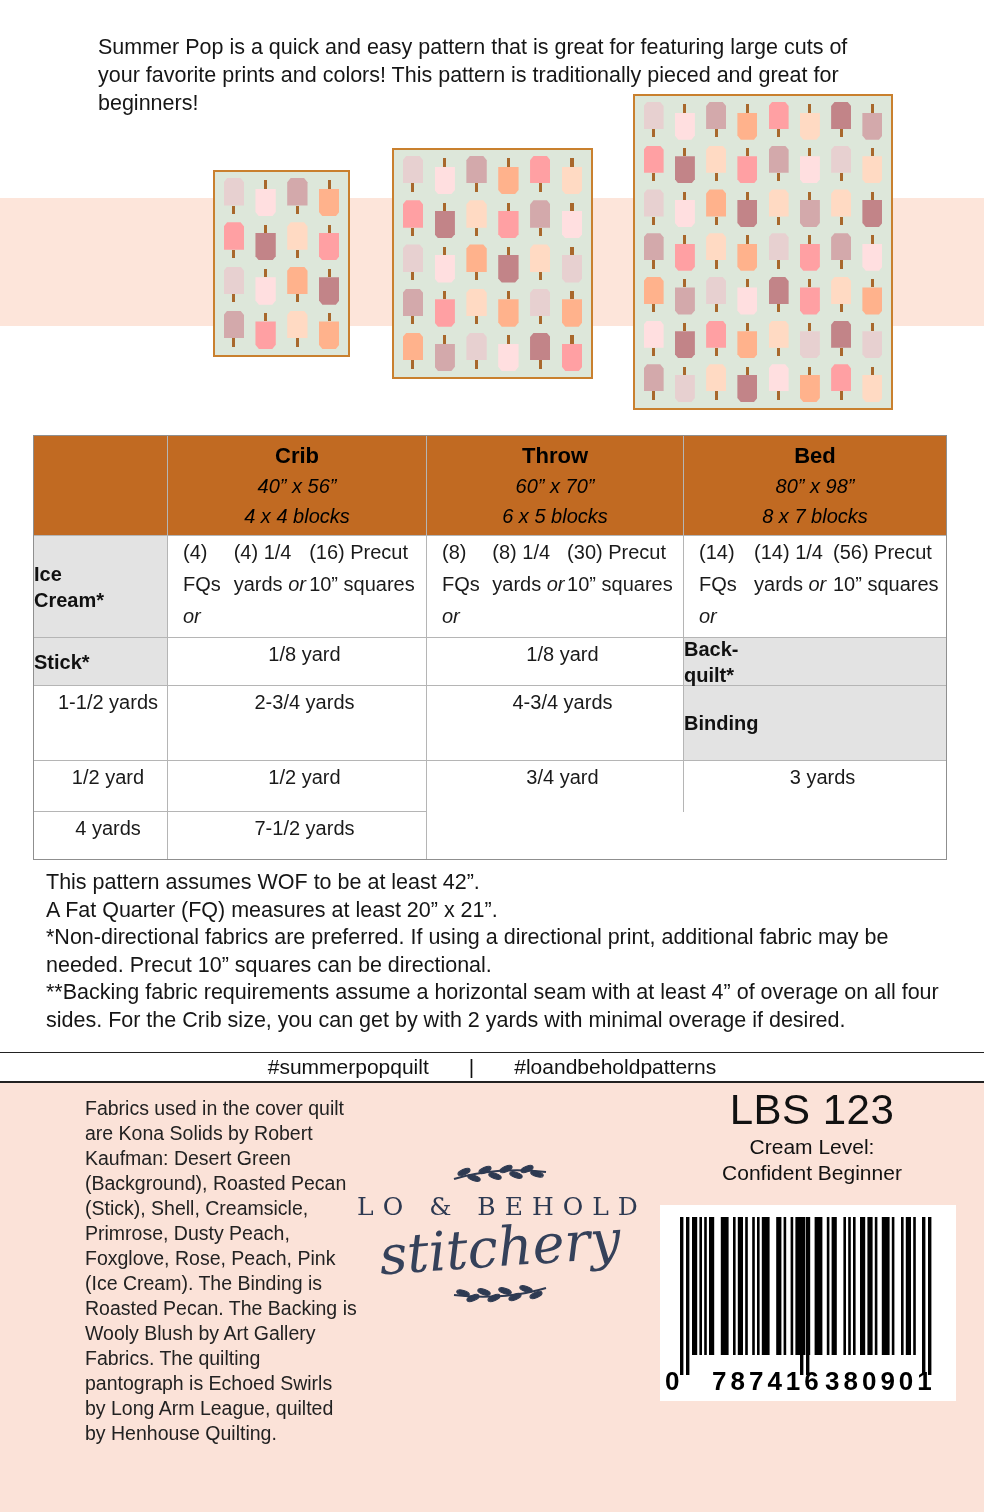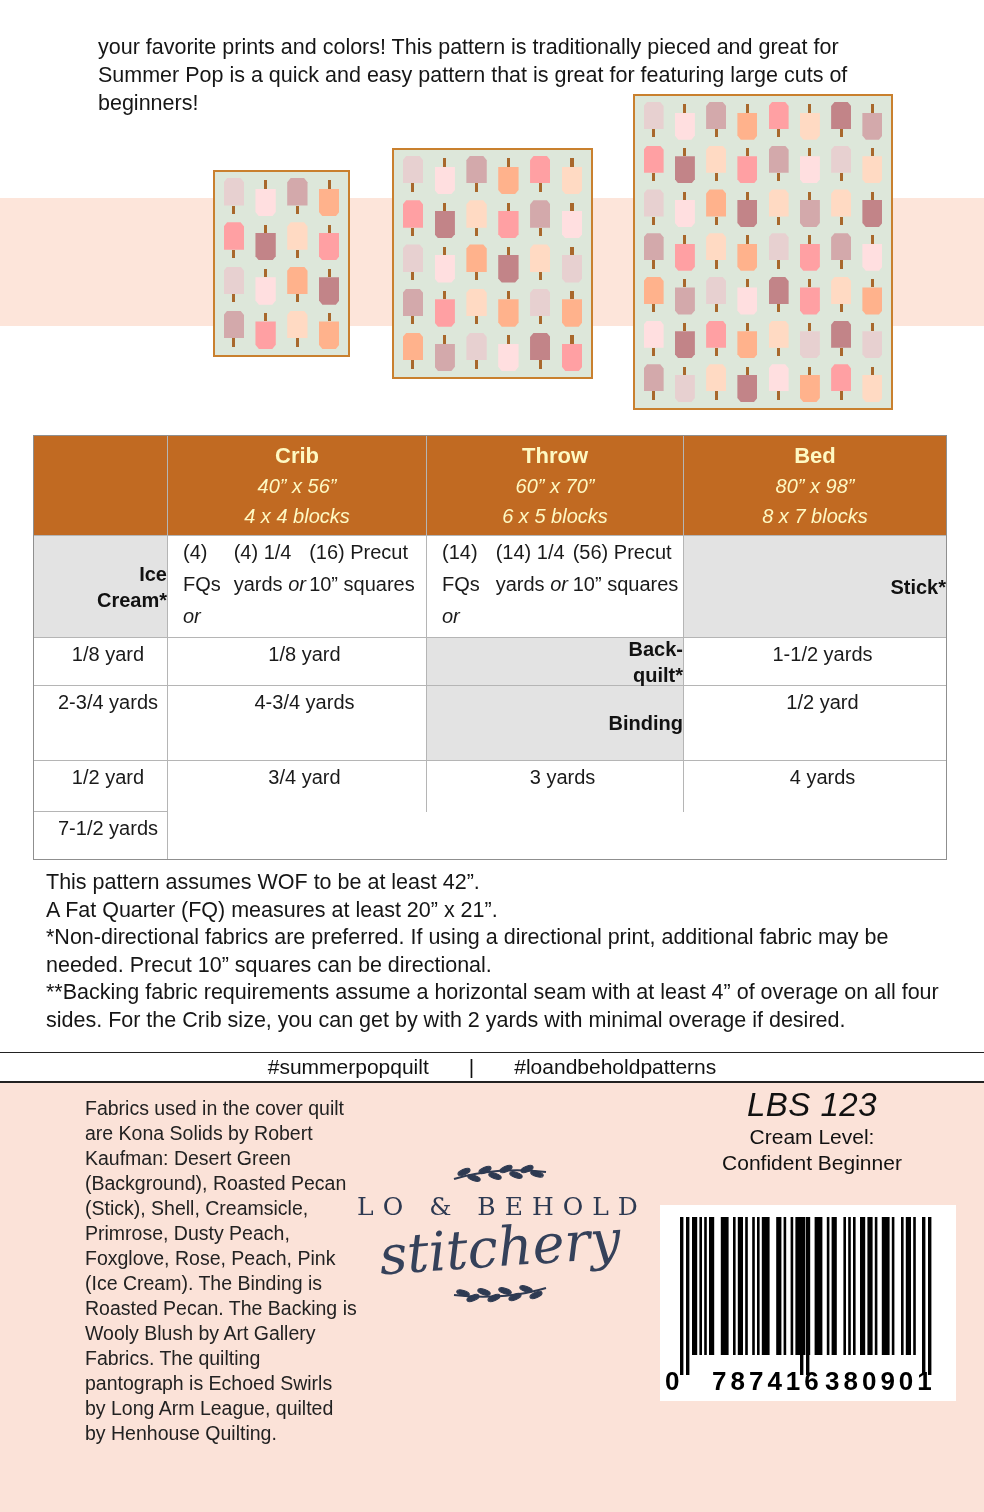--- a/index.html
+++ b/index.html
@@ -27,26 +27,26 @@
   .up   .pstick{bottom:69%;height:19%;}
 
   
   #size-table{position:absolute;left:33px;top:435px;width:912px;
       display:grid;grid-template-columns:134px 259px 257px 262px;
       grid-template-rows:100px 102px 48px 75px 51px 47px;
       border:1px solid #8f8f8f;box-sizing:content-box;font-size:20px;}
   #size-table > div{border-right:1px solid #b5b5b5;border-bottom:1px solid #b5b5b5;box-sizing:border-box;}
   #size-table > div:nth-child(4n){border-right:none;}
   #size-table > div:nth-last-child(-n+4){border-bottom:none;}
-  .th{background:#c16a22;color:#fef9c3;display:flex;flex-direction:column;justify-content:center;
+  .th{background:#c16a22;color:#000000;display:flex;flex-direction:column;justify-content:center;
       text-align:center;line-height:30px;}
   .th .tname{font-weight:bold;font-size:22px;}
   .th .tsub{font-style:italic;font-size:20px;}
   .tl{background:#e3e3e3;font-weight:bold;display:flex;flex-direction:column;justify-content:center;
-      align-items:flex-end;text-align:center;line-height:26px;color:#111;}
+      align-items:flex-start;text-align:center;line-height:26px;color:#111;}
   .td{background:#fff;display:flex;flex-direction:row;justify-content:center;align-items:flex-start;
       padding-left:15px;line-height:32px;}
 
   
   #notes{position:absolute;left:46px;top:869px;width:905px;font-size:21.5px;line-height:27.5px;color:#161616;}
 
   
   #hashbar{position:absolute;left:0;top:1052px;width:984px;height:31px;
       border-top:1.5px solid #222;border-bottom:2px solid #222;box-sizing:border-box;
       display:flex;align-items:center;justify-content:center;gap:40px;font-size:21px;color:#111;}
@@ -55,32 +55,32 @@
   #footer{position:absolute;left:0;top:1083px;width:984px;height:429px;background:#fbe2d8;}
   #fabric-note{position:absolute;left:85px;top:13px;width:272px;font-size:19.5px;line-height:25px;color:#222;}
   #logo{position:absolute;left:345px;top:75px;width:310px;text-align:center;color:#2e3a52;}
   .laurel{display:block;margin:0 auto;}
   .laurel-bottom{transform:rotate(180deg);}
   #logo-word{font-family:"DejaVu Serif", serif;font-size:25px;letter-spacing:9px;white-space:nowrap;
       margin:6px 0 0 4px;}
   #logo-script{font-family:"DejaVu Serif", serif;font-style:italic;font-size:54px;line-height:58px;
       transform:rotate(-4deg);margin:-2px 0 4px 0;color:#35415a;}
   #right-info{position:absolute;left:672px;top:3px;width:280px;text-align:center;color:#111;}
-  #lbs-number{font-size:33px;letter-spacing:0.5px;font-style:italic;}
+  #lbs-number{font-size:42px;letter-spacing:0.5px;}
   .skill{font-size:21px;line-height:26px;}
   #barcode{position:absolute;left:660px;top:122px;width:296px;height:196px;background:#ffffff;}
 </style>
 </head>
 <body>
 
 <div id="page">
 
   <div id="intro">
+      <div>Summer Pop is a quick and easy pattern that is great for featuring large cuts of</div>
       <div>your favorite prints and colors! This pattern is traditionally pieced and great for</div>
-      <div>Summer Pop is a quick and easy pattern that is great for featuring large cuts of</div>
       <div>beginners!</div>
     </div>
 
   <div id="pink-band"></div>
 
   <div id="quilt-crib" class="quilt" style="grid-template-columns: repeat(4, 1fr); grid-template-rows: repeat(4, 1fr);">
       <div class="pop down">
         <div class="pbody" style="background: rgb(231, 208, 208);"></div>
         <div class="pstick" style="background: rgb(168, 104, 44);"></div>
       </div>
@@ -512,20 +512,25 @@
         <div class="tsub">8 x 7 blocks</div>
       </div>
       <div class="tl">
         <div>Ice</div>
         <div>Cream*</div>
       </div>
       <div class="td">
         <div>(4) FQs <i>or</i></div>
         <div>(4) 1/4 yards <i>or</i></div>
         <div>(16) Precut 10” squares</div>
+      </div>
+      <div class="td">
+        <div>(8) FQs <i>or</i></div>
+        <div>(8) 1/4 yards <i>or</i></div>
+        <div>(30) Precut 10” squares</div>
       </div>
       <div class="td">
         <div>(14) FQs <i>or</i></div>
         <div>(14) 1/4 yards <i>or</i></div>
         <div>(56) Precut 10” squares</div>
       </div>
       <div class="tl">
         <div>Stick*</div>
       </div>
       <div class="td">

